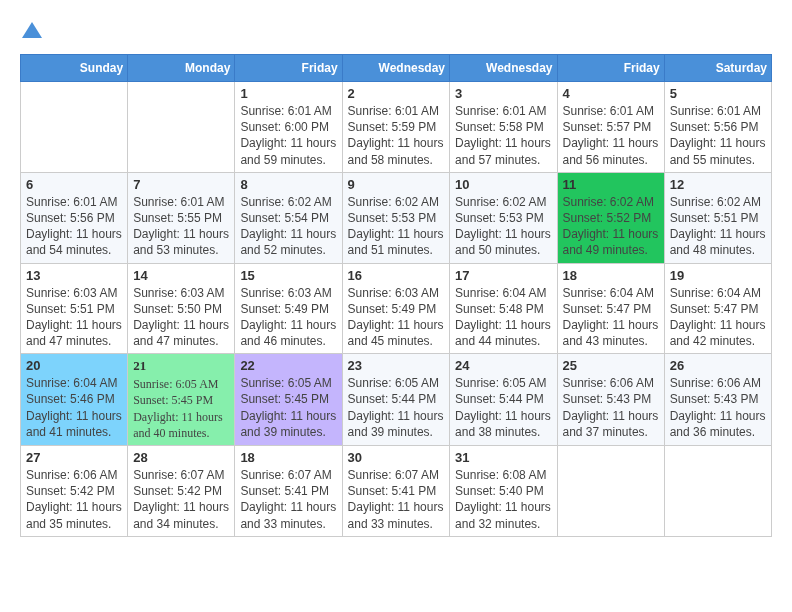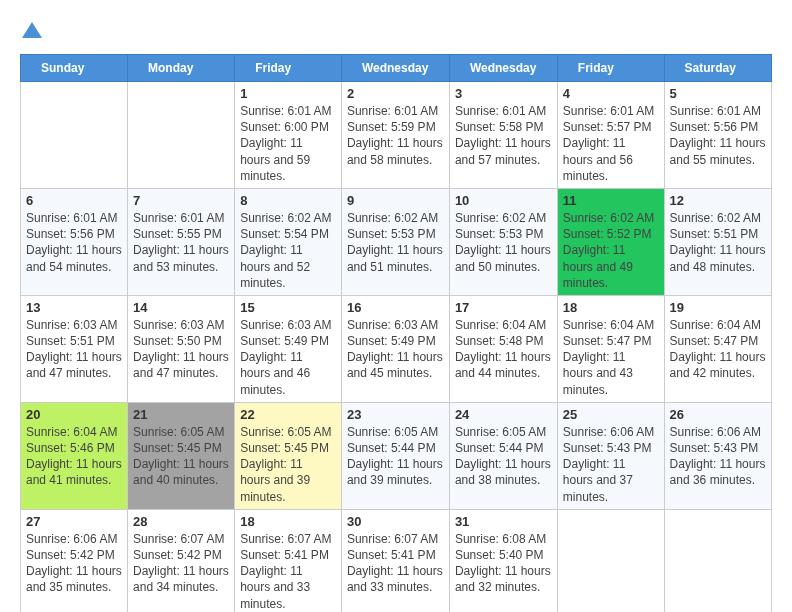--- a/index.html
+++ b/index.html
@@ -55,22 +55,22 @@
     .calendar {
       width: 100%;
       border-collapse: collapse;
       border: 1px solid #ccc;
     }
     .calendar th {
       background: #4a90d9;
       color: #fff;
       font-size: 12px;
       font-weight: bold;
-      padding: 6px 20px;
-      text-align: left;
+      padding: 6px 4px;
+      text-align: right;
       border: 1px solid #3a7bc8;
     }
     .calendar td {
       border: 1px solid #ccc;
       vertical-align: top;
       padding: 4px 5px;
       width: 108px;
       min-height: 80px;
       background: #fff;
       font-size: 10px;
@@ -205,29 +205,29 @@
         <td>
           <span class="day-number">18</span>
           <div class="day-info">Sunrise: 6:04 AM<br>Sunset: 5:47 PM<br>Daylight: 11 hours and 43 minutes.</div>
         </td>
         <td>
           <span class="day-number">19</span>
           <div class="day-info">Sunrise: 6:04 AM<br>Sunset: 5:47 PM<br>Daylight: 11 hours and 42 minutes.</div>
         </td>
       </tr>
       <tr>
-        <td style="background: #bef264;">
+        <td style="background: #7dd3fc;">
           <span class="day-number">20</span>
           <div class="day-info">Sunrise: 6:04 AM<br>Sunset: 5:46 PM<br>Daylight: 11 hours and 41 minutes.</div>
         </td>
-        <td style="background: #a3a3a3;">
+        <td style="background: #86efac; font-family: Liberation Serif, serif;">
           <span class="day-number">21</span>
           <div class="day-info">Sunrise: 6:05 AM<br>Sunset: 5:45 PM<br>Daylight: 11 hours and 40 minutes.</div>
         </td>
-        <td style="background: #fef9c3;">
+        <td style="background: #c4b5fd;">
           <span class="day-number">22</span>
           <div class="day-info">Sunrise: 6:05 AM<br>Sunset: 5:45 PM<br>Daylight: 11 hours and 39 minutes.</div>
         </td>
         <td style="background: rgb(245, 248, 252);">
           <span class="day-number">23</span>
           <div class="day-info">Sunrise: 6:05 AM<br>Sunset: 5:44 PM<br>Daylight: 11 hours and 39 minutes.</div>
         </td>
         <td style="background: rgb(245, 248, 252);">
           <span class="day-number">24</span>
           <div class="day-info">Sunrise: 6:05 AM<br>Sunset: 5:44 PM<br>Daylight: 11 hours and 38 minutes.</div>

